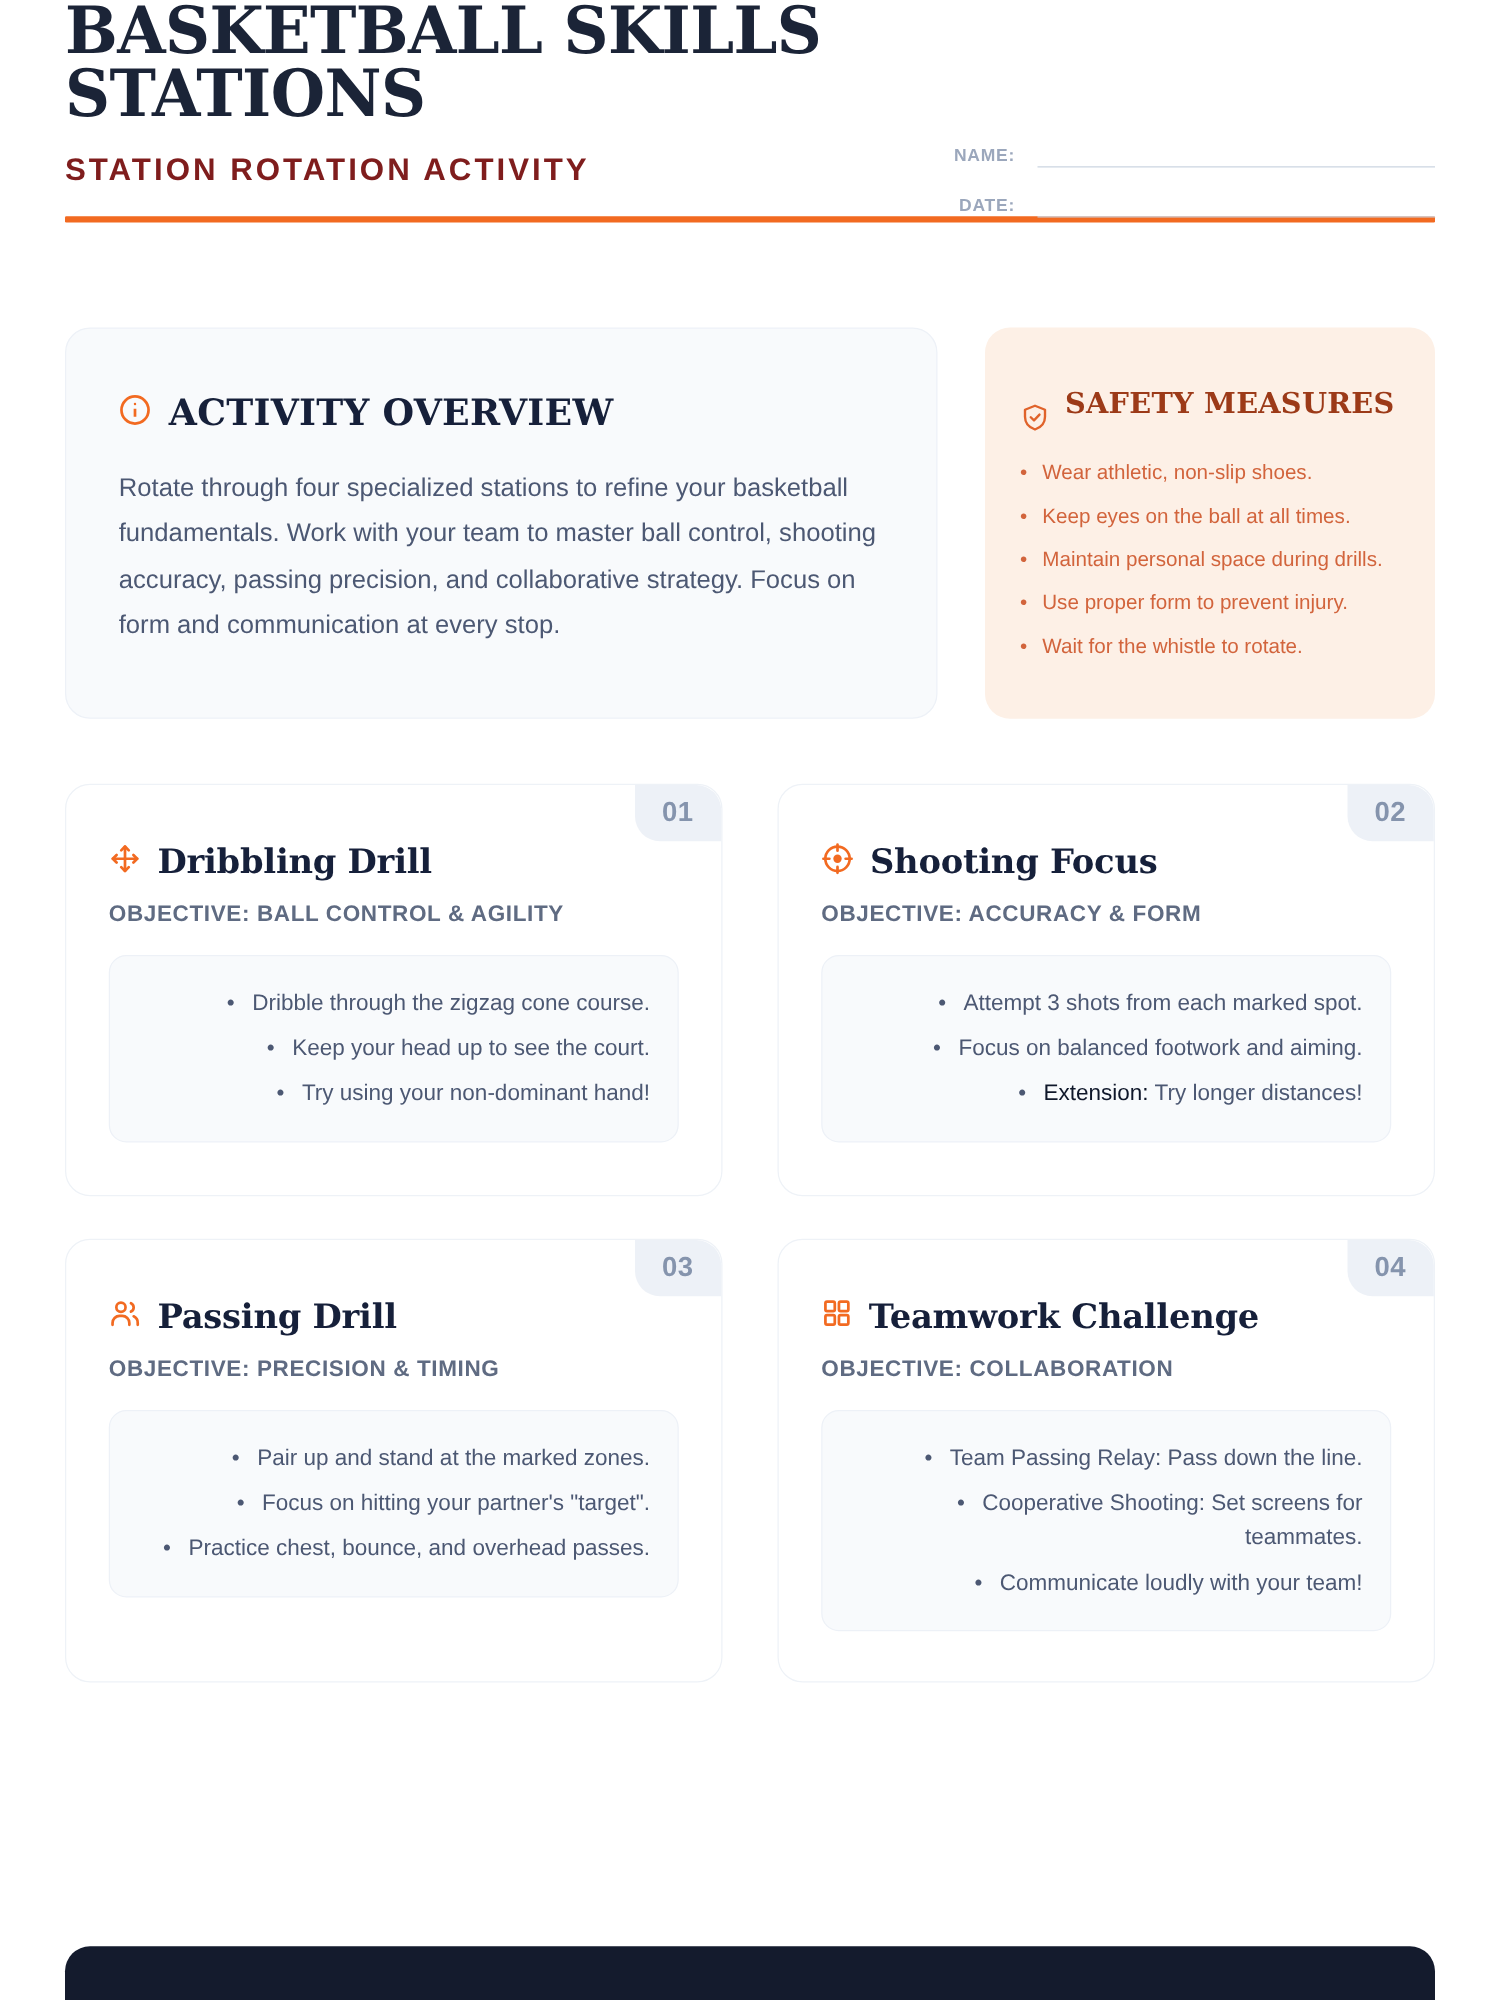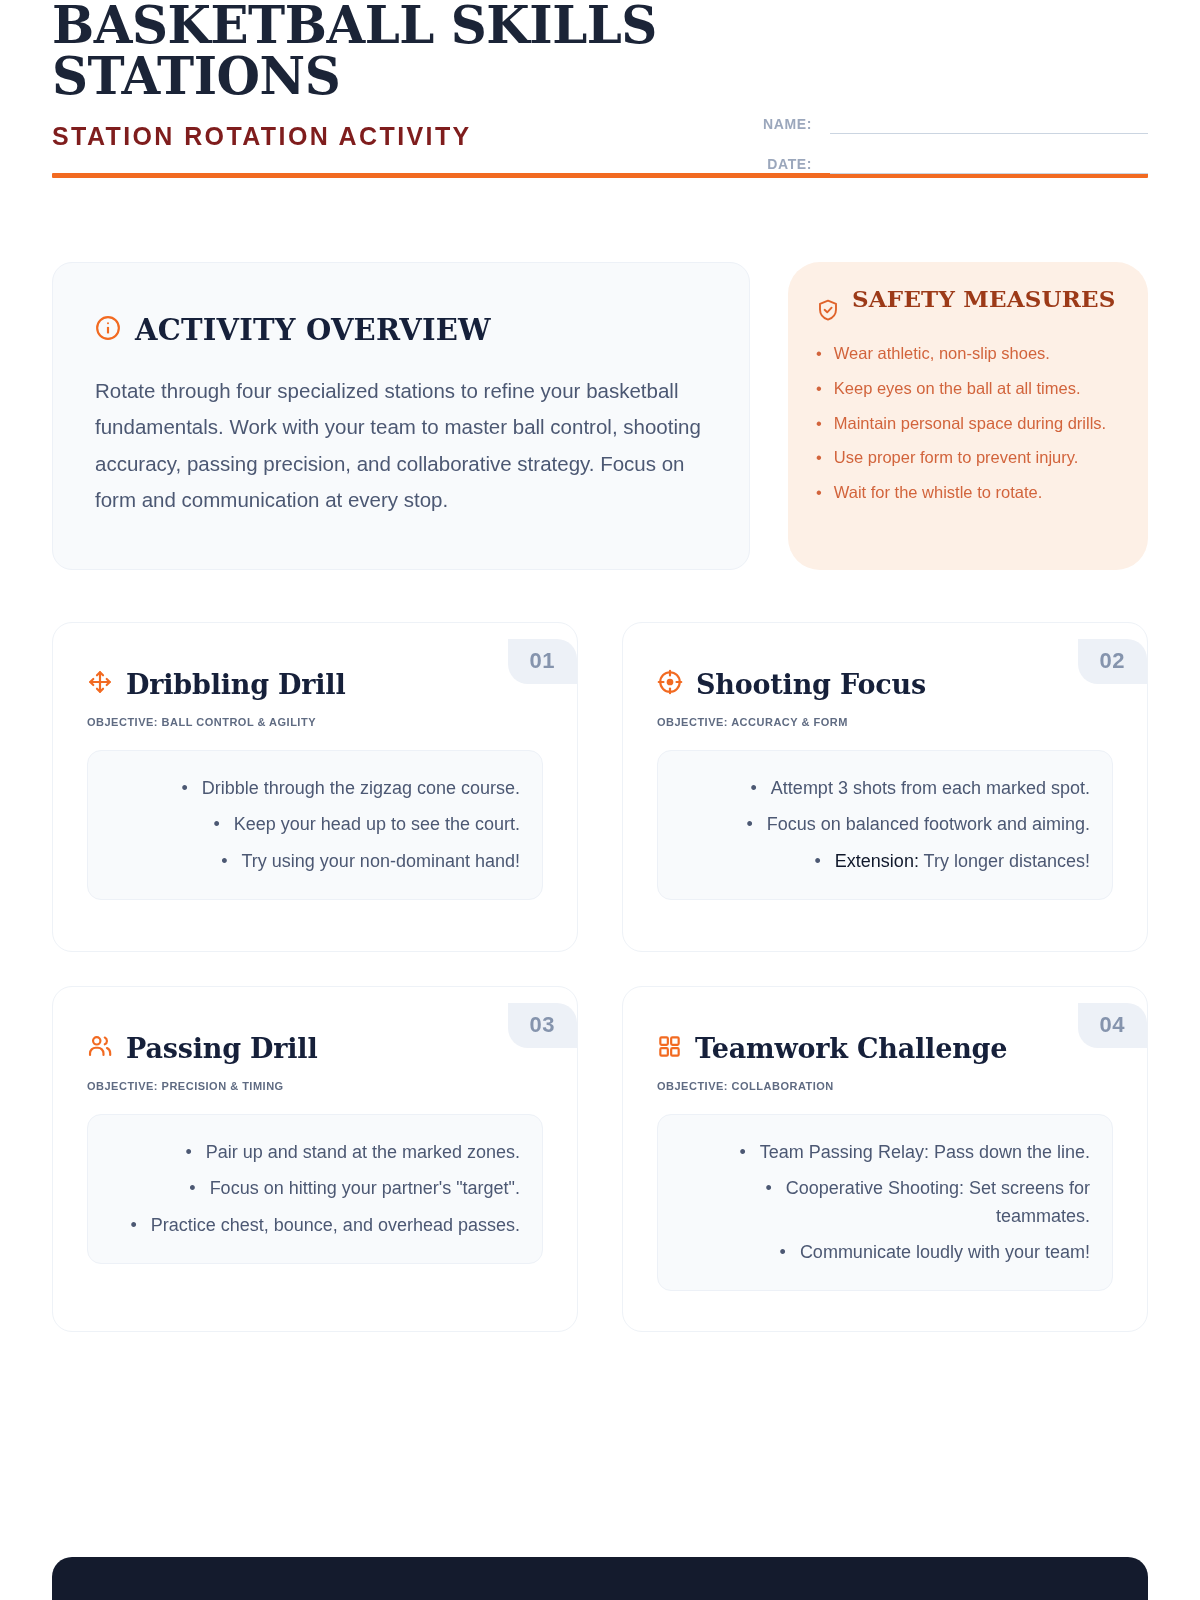--- a/index.html
+++ b/index.html
@@ -109,22 +109,22 @@
   }
   .overview-body {
     font-size: 20.5px;
     line-height: 1.78;
     color: #4C5873;
   }
 
   .safety-card {
     flex: 1 1 auto;
     background: #FDF0E6;
-    border-radius: 32px;
-    padding: 22px 28px 34px 28px;
+    border-radius: 20px;
+    padding: 46px 28px 34px 28px;
   }
   .safety-head {
     display: flex;
     align-items: flex-start;
     gap: 12px;
     margin-bottom: 16px;
   }
   .safety-head h2 {
     font-family: "DejaVu Serif", "Liberation Serif", serif;
     font-weight: 700;
@@ -155,21 +155,21 @@
   .station-card {
     position: relative;
     background: #ffffff;
     border: 1.5px solid #EEF2F7;
     border-radius: 20px;
     padding: 46px 34px 40px 34px;
     min-height: 330px;
   }
   .station-badge {
     position: absolute;
-    top: 16px;
+    top: 0;
     right: 0;
     background: #EDF1F7;
     color: #8594AD;
     font-size: 22px;
     font-weight: 700;
     letter-spacing: 0.5px;
     padding: 9px 22px 10px 22px;
     border-radius: 0 20px 0 20px;
   }
   .station-head {
@@ -179,21 +179,21 @@
     margin-bottom: 16px;
   }
   .station-head h3 {
     font-family: "DejaVu Serif", "Liberation Serif", serif;
     font-weight: 700;
     font-size: 27px;
     color: #16203A;
     letter-spacing: -0.2px;
   }
   .station-objective {
-    font-size: 11px;
+    font-size: 18px;
     font-weight: 700;
     letter-spacing: 0.5px;
     color: #5F6B82;
     text-transform: uppercase;
     margin-bottom: 22px;
   }
   .station-box {
     background: #F8FAFC;
     border: 1.5px solid #EDF1F7;
     border-radius: 14px;

